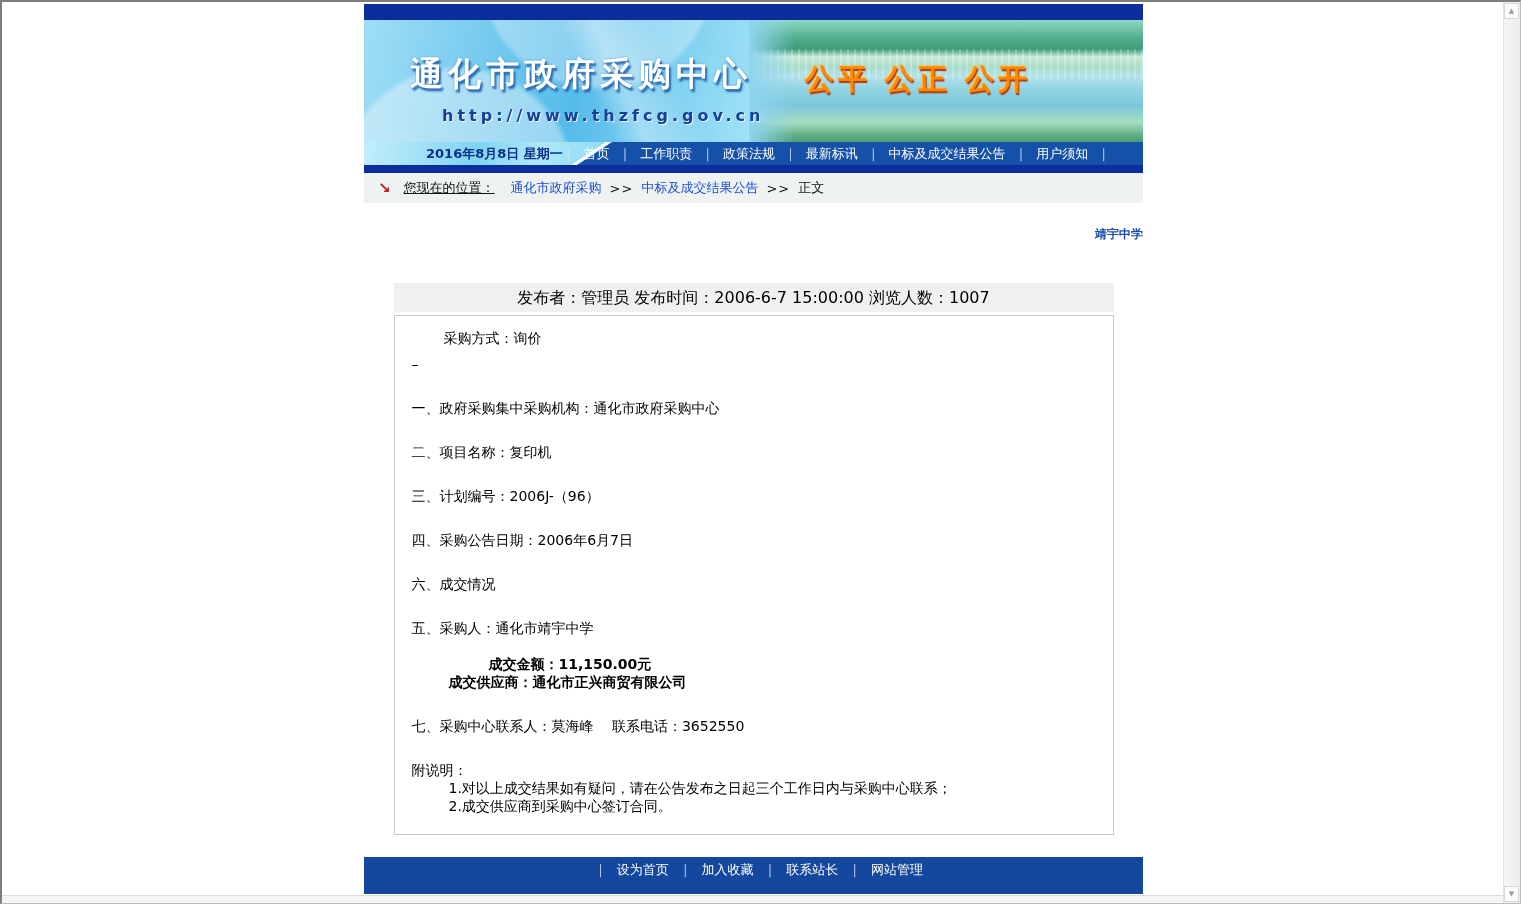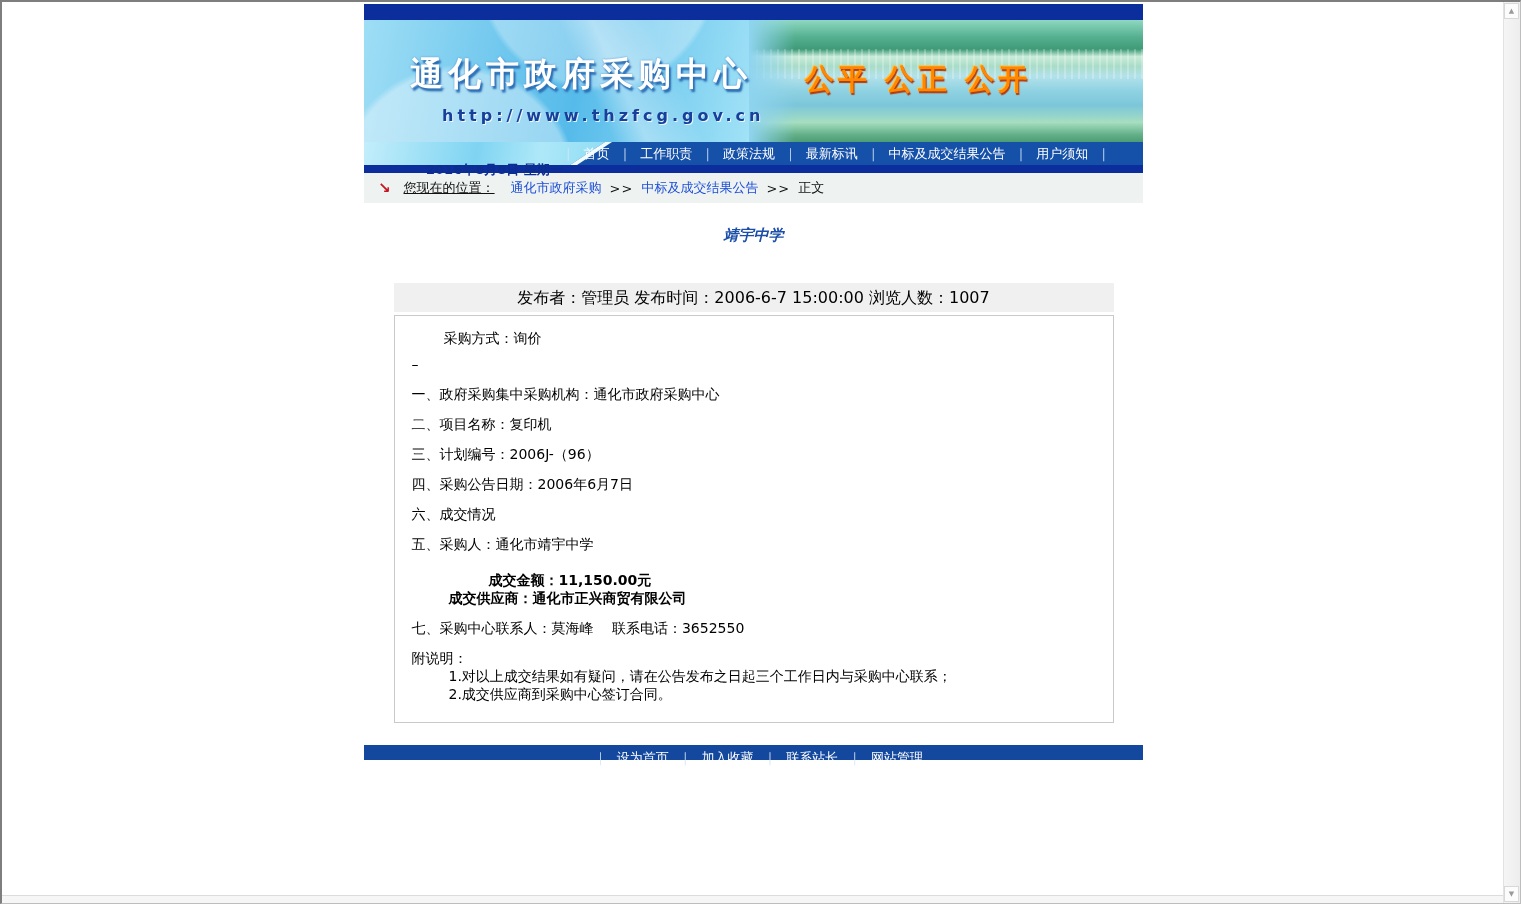--- a/index.html
+++ b/index.html
@@ -37,48 +37,48 @@
   .slogan{position:absolute;left:56px;top:40px;font-size:29px;font-weight:bold;letter-spacing:4px;
     color:#ff8800;text-shadow:1px 2px 1px #b03a10,-1px -1px 0 #ffc340;white-space:nowrap;}
 
   
   .navrow{position:relative;height:23px;background:#1551a8;}
   .date-zone{position:absolute;left:0;top:0;height:100%;width:250px;
     background:linear-gradient(100deg,#c3eefb 0%,#7fd4f2 45%,#aee8f8 70%,#8adbf4 100%);
     clip-path:polygon(0 0,241px 0,206px 100%,0 100%);}
   .date-stripe{position:absolute;left:0;top:0;height:100%;width:252px;background:#eefcff;
     clip-path:polygon(241px 0,248px 0,213px 100%,206px 100%);}
-  .date-text{position:absolute;left:62px;top:16px;line-height:23px;font-size:13px;font-weight:bold;color:#0b2d8e;white-space:nowrap;}
+  .date-text{position:absolute;left:62px;top:0;line-height:23px;font-size:13px;font-weight:bold;color:#0b2d8e;white-space:nowrap;}
   .menu{position:absolute;right:24px;top:0;line-height:23px;font-size:13px;color:#fff;white-space:nowrap;}
   .menu .sep{padding:0 9px;color:#d6e4f8;}
   .menu a{color:#ffffff;text-decoration:none;cursor:pointer;}
   .navy-strip{height:8px;background:#0c2d9c;}
 
   
   .crumb{height:30px;background:#eef3f2;display:flex;align-items:center;font-size:13px;color:#111;}
   .crumb-icon{color:#c81420;font-weight:bold;font-size:15px;margin:0 13px 0 14px;}
   .crumb-label{margin-right:16px;text-decoration:underline;}
   .crumb a{color:#1d4ed8;text-decoration:none;cursor:pointer;}
   .crumb-sep{margin:0 8px;letter-spacing:1px;}
 
   
-  .article-title{margin-top:23px;height:20px;text-align:center;font-size:15px;font-weight:bold;color:#1b4ea8;font-style:italic;}
+  .article-title{margin-top:23px;height:20px;text-align:right;font-size:12px;font-weight:bold;color:#1b4ea8;}
   .meta{width:720px;margin:37px auto 0;background:#f0f0f0;height:29px;line-height:29px;text-align:center;font-size:16px;color:#000;}
   .content-box{width:720px;margin:3px auto 0;border:1px solid #c9c9c9;background:#fff;
     padding:6px 10px 19px 17px;font-size:14px;color:#000;}
   .content-box div{line-height:18px;}
-  .ln{margin-top:12px;}
+  .ln{margin-top:26px;}
   .ln-first{margin-top:7px;text-indent:32px;}
   .ln-dash{margin-top:8px;}
   .ln-b1{margin-top:18px;font-weight:bold;margin-left:77px;}
   .ln-b2{font-weight:bold;margin-left:37px;}
   .ln-sub{margin-left:37px;}
 
   
-  .footer-bar{margin-top:22px;height:15px;background:#14489e;color:#fff;font-size:13px;text-align:center;line-height:25px;white-space:nowrap;}
+  .footer-bar{margin-top:22px;height:37px;background:#14489e;color:#fff;font-size:13px;text-align:center;line-height:25px;white-space:nowrap;}
   .footer-bar .sep{padding:0 10px;color:#d6e4f8;}
   .footer-bar a{color:#ffffff;text-decoration:none;cursor:pointer;}
   .footer-info{margin-top:12px;text-align:center;font-size:12.5px;color:#000;}
   .footer-info div{line-height:19.5px;}
 
   
   .vscroll{position:absolute;right:0;top:0;width:17px;height:100%;
     background:linear-gradient(90deg,#f5f5f5,#ededed);border-left:1px solid #e2e2e2;}
   .sb-btn{position:absolute;right:1px;width:15px;height:16px;background:#fcfcfc;
     border:1px solid #d8d8d8;color:#9a9a9a;font-size:7px;line-height:14px;text-align:center;cursor:pointer;}

